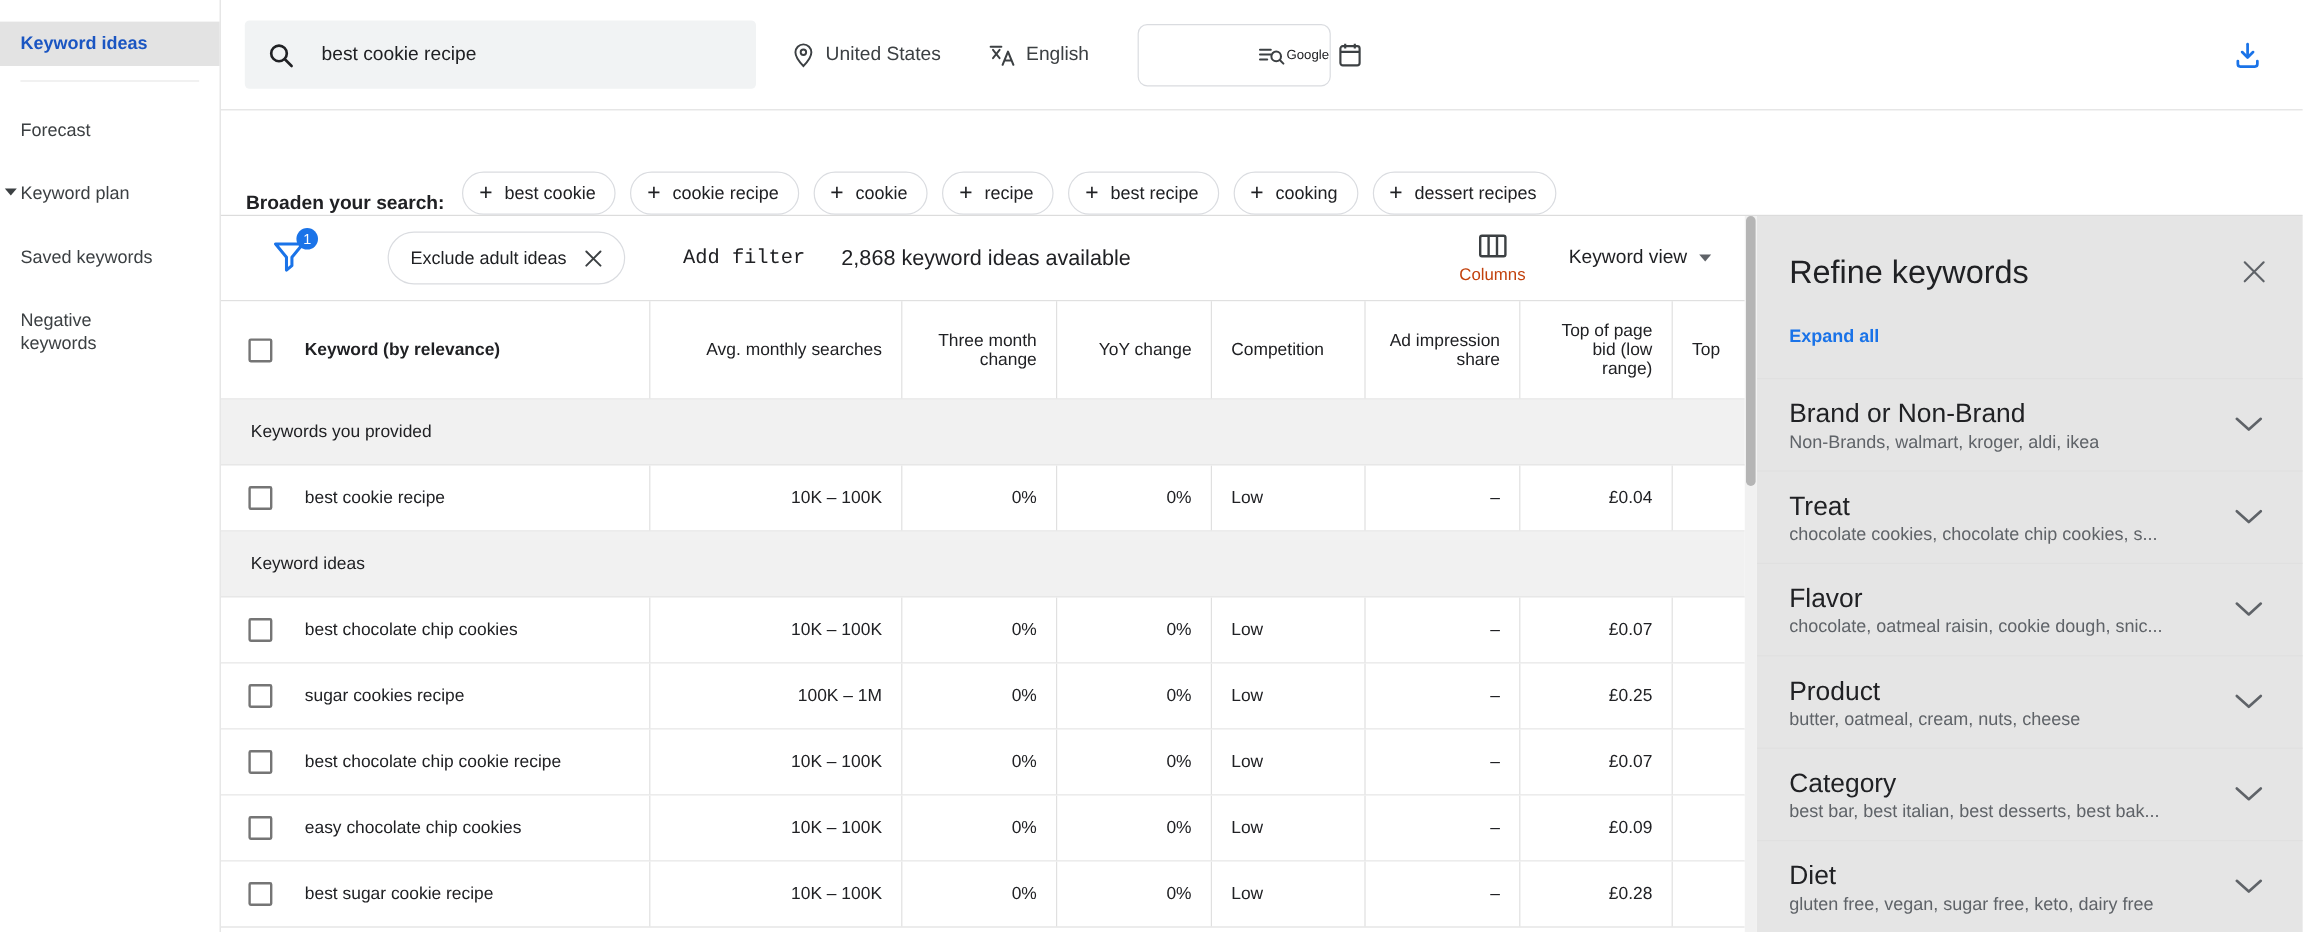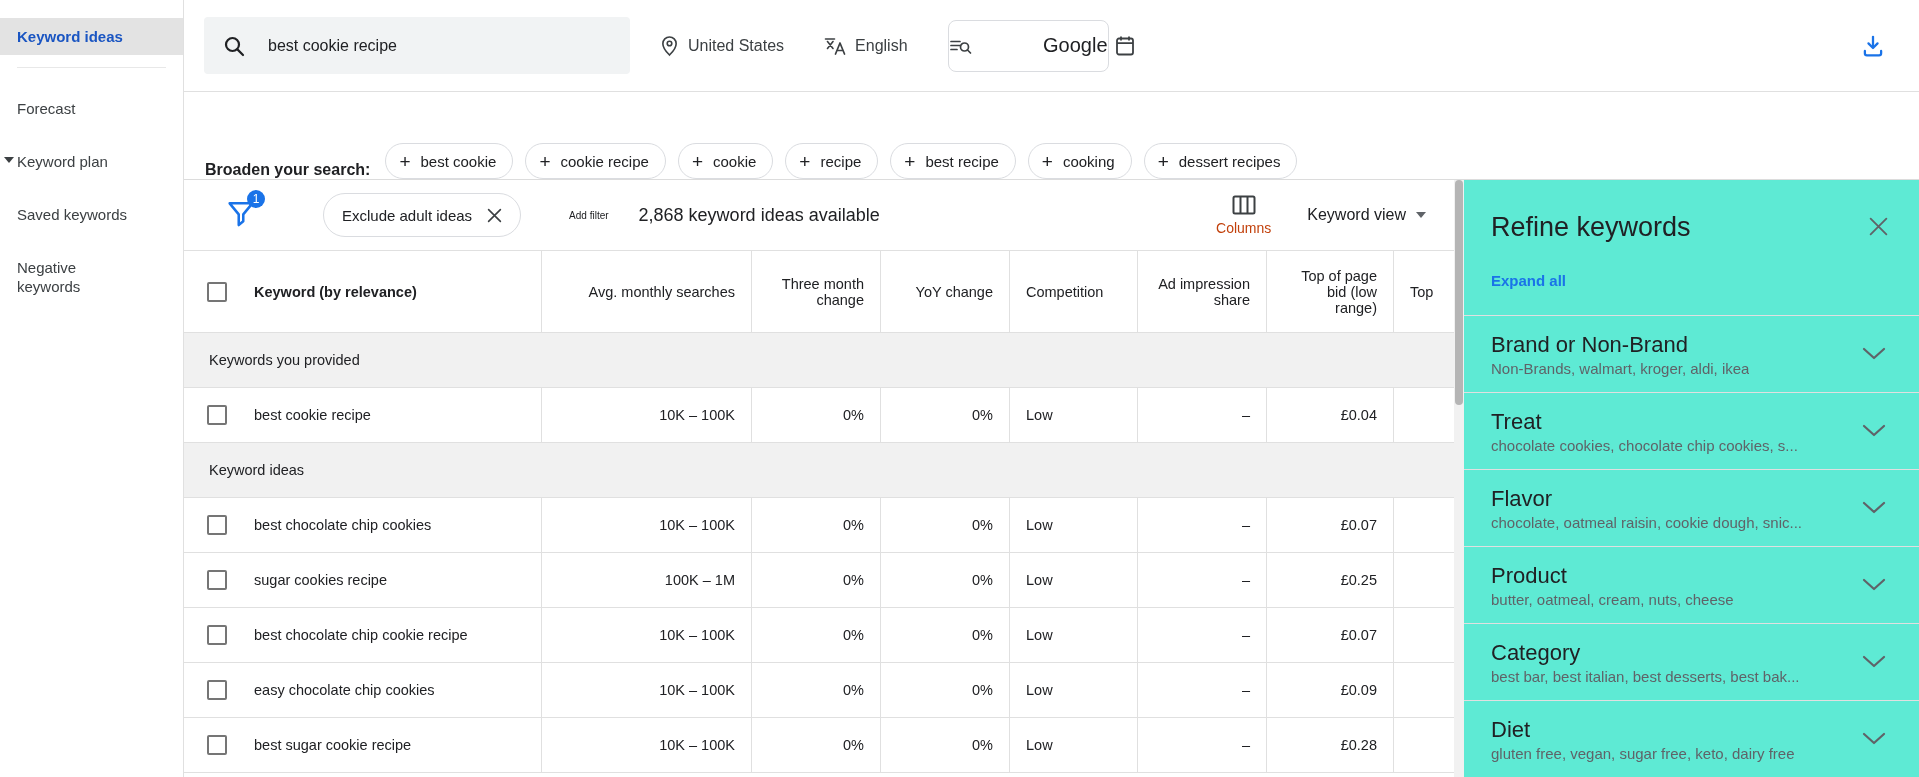--- a/index.html
+++ b/index.html
@@ -24,21 +24,21 @@
   .topbar { flex:0 0 92px; height:92px; display:flex; align-items:center; border-bottom:1px solid #e0e0e0; }
   .searchbox { margin-left:20px; width:426px; height:57px; background:#f1f3f4; border-radius:4px;
     display:flex; align-items:center; padding:0 18px; }
   .searchbox svg { margin-right:20px; flex:none; }
   .searchbox input { flex:1; border:none; outline:none; background:transparent;
     font-family:inherit; font-size:16px; color:#202124; }
   .tb-item { display:flex; align-items:center; gap:9px; font-size:16px; color:#3c4043; cursor:pointer; }
   .tb-loc { margin-left:30px; }
   .tb-lang { margin-left:40px; }
   .network-btn { margin-left:40px; width:161px; height:52px; border:1px solid #dadce0; border-radius:8px;
-    display:flex; align-items:center; justify-content:space-between; font-size:20px; color:#202124; cursor:pointer; }
+    display:flex; align-items:center; justify-content:flex-end; font-size:11px; color:#202124; cursor:pointer; }
   .date-ctl { margin-left:6px; display:flex; align-items:center; gap:8px; cursor:pointer; }
   .date-inner { display:flex; align-items:center; gap:26px; padding:6px 4px 9px 4px; border-bottom:1px solid #d5d5d5; }
   .date-text { font-size:16px; color:#202124; }
   .caret { width:0; height:0; border-left:5px solid transparent; border-right:5px solid transparent; border-top:6px solid #5f6368; }
   .download-btn { margin-left:auto; margin-right:33px; cursor:pointer; line-height:0; }
 
   .broaden { flex:0 0 88px; height:88px; display:flex; align-items:flex-end; padding-left:21px; border-bottom:1px solid #dcdcdc; }
   .broaden-label { font-size:16px; font-weight:bold; margin-right:15px; white-space:nowrap; }
   .chip { height:36px; border:1px solid #dadce0; border-radius:18px; background:#fff;
     display:flex; align-items:center; gap:10px; padding:0 16px 0 13px; margin-right:12px;
@@ -48,21 +48,21 @@
   .content { flex:1; display:flex; min-height:0; }
 
   
   .table-area { flex:0 0 1270px; width:1270px; display:flex; flex-direction:column; min-width:0; }
   .toolbar { flex:0 0 70px; height:70px; display:flex; align-items:center; }
   .funnel-wrap { margin-left:41px; position:relative; width:34px; height:34px; cursor:pointer; }
   .badge { position:absolute; top:-8px; right:-6px; width:18px; height:18px; border-radius:50%;
     background:#1a73e8; color:#fff; font-size:12px; display:flex; align-items:center; justify-content:center; }
   .exclude-chip { margin-left:64px; height:44px; border:1px solid #dadce0; border-radius:22px;
     display:flex; align-items:center; gap:15px; padding:0 18px; font-size:15px; cursor:pointer; white-space:nowrap; }
-  .add-filter { margin-left:48px; font-size:10px; cursor:pointer; white-space:nowrap; }
+  .add-filter { margin-left:48px; font-size:17px; cursor:pointer; white-space:nowrap;font-family:Liberation Mono, monospace; }
   .ideas-count { margin-left:30px; font-size:18px; white-space:nowrap; }
   .columns-btn { margin-left:auto; display:flex; flex-direction:column; align-items:center; gap:4px;
     font-size:14px; color:#c2410c; cursor:pointer; }
   .view-btn { margin-left:36px; margin-right:28px; display:flex; align-items:center; gap:10px;
     font-size:16px; cursor:pointer; white-space:nowrap; }
 
   .tbl { flex:1; overflow:hidden; font-size:14.5px; }
   .thead { display:flex; height:83px; border-top:1px solid #e0e0e0; border-bottom:1px solid #e0e0e0; }
   .th, .td { display:flex; align-items:center; padding:0 16px; overflow:hidden; }
   .th { color:#202124; }
@@ -74,21 +74,21 @@
   .band { height:55px; background:#f1f1f1; display:flex; align-items:center; padding-left:25px;
     border-bottom:1px solid #e0e0e0; color:#202124; }
   .row { display:flex; height:55px; border-bottom:1px solid #e0e0e0; background:#fff; }
   .cbx { width:20px; height:20px; border:2px solid #757575; border-radius:2px; flex:none; cursor:pointer; background:#fff; }
 
   
   .gutter { flex:0 0 10px; width:10px; background:#f1f1f1; position:relative; }
   .gutter .thumb { position:absolute; top:0; left:1px; width:8px; height:225px; background:#b5b5b5; border-radius:4px; }
 
   
-  .panel { flex:0 0 455px; width:455px; background:#5eead4; display:flex; flex-direction:column; overflow:hidden; }
+  .panel { flex:0 0 455px; width:455px; background:#e5e5e5; display:flex; flex-direction:column; overflow:hidden; }
   .panel-head { padding:30px 30px 0 27px; display:flex; justify-content:space-between; align-items:flex-start; }
   .panel-title { font-size:27px; font-weight:400; line-height:34px; color:#202124; }
   .panel-close { cursor:pointer; margin-top:6px; line-height:0; }
   .expand { margin:28px 0 26px 27px; font-size:15px; font-weight:bold; color:#1a73e8; cursor:pointer; width:fit-content; }
   .sec { border-top:1px solid #e0e0e0; height:77px; display:flex; align-items:center;
     justify-content:space-between; padding:0 32px 0 27px; cursor:pointer; }
   .sec-text { max-width:370px; }
   .sec-title { font-size:22px; line-height:29px; color:#202124; }
   .sec-sub { font-size:15px; line-height:20px; color:#5f6368; white-space:nowrap; overflow:hidden; }
 </style>

